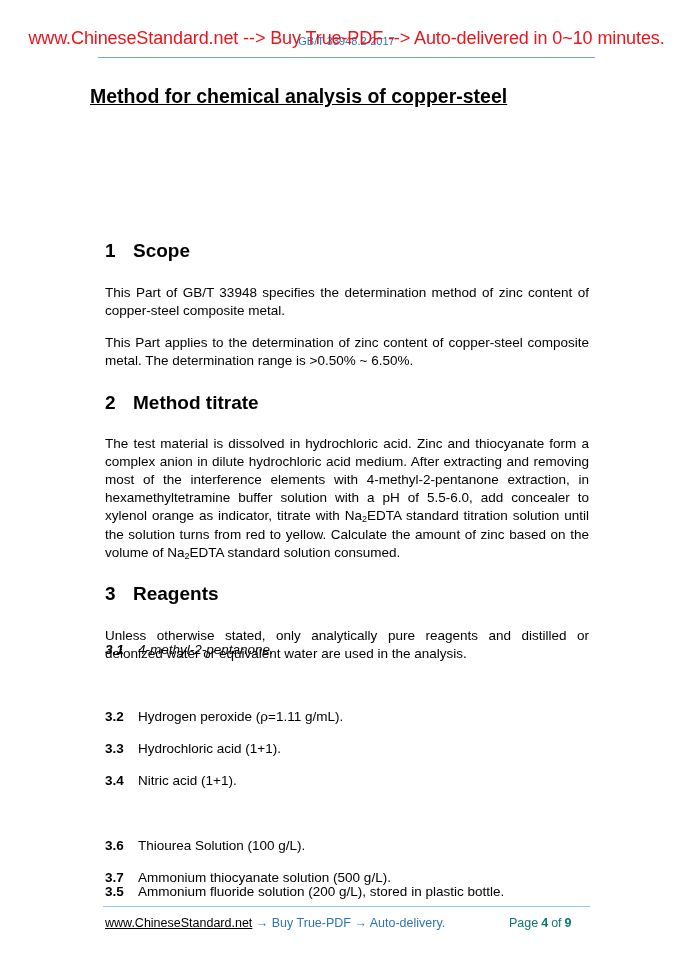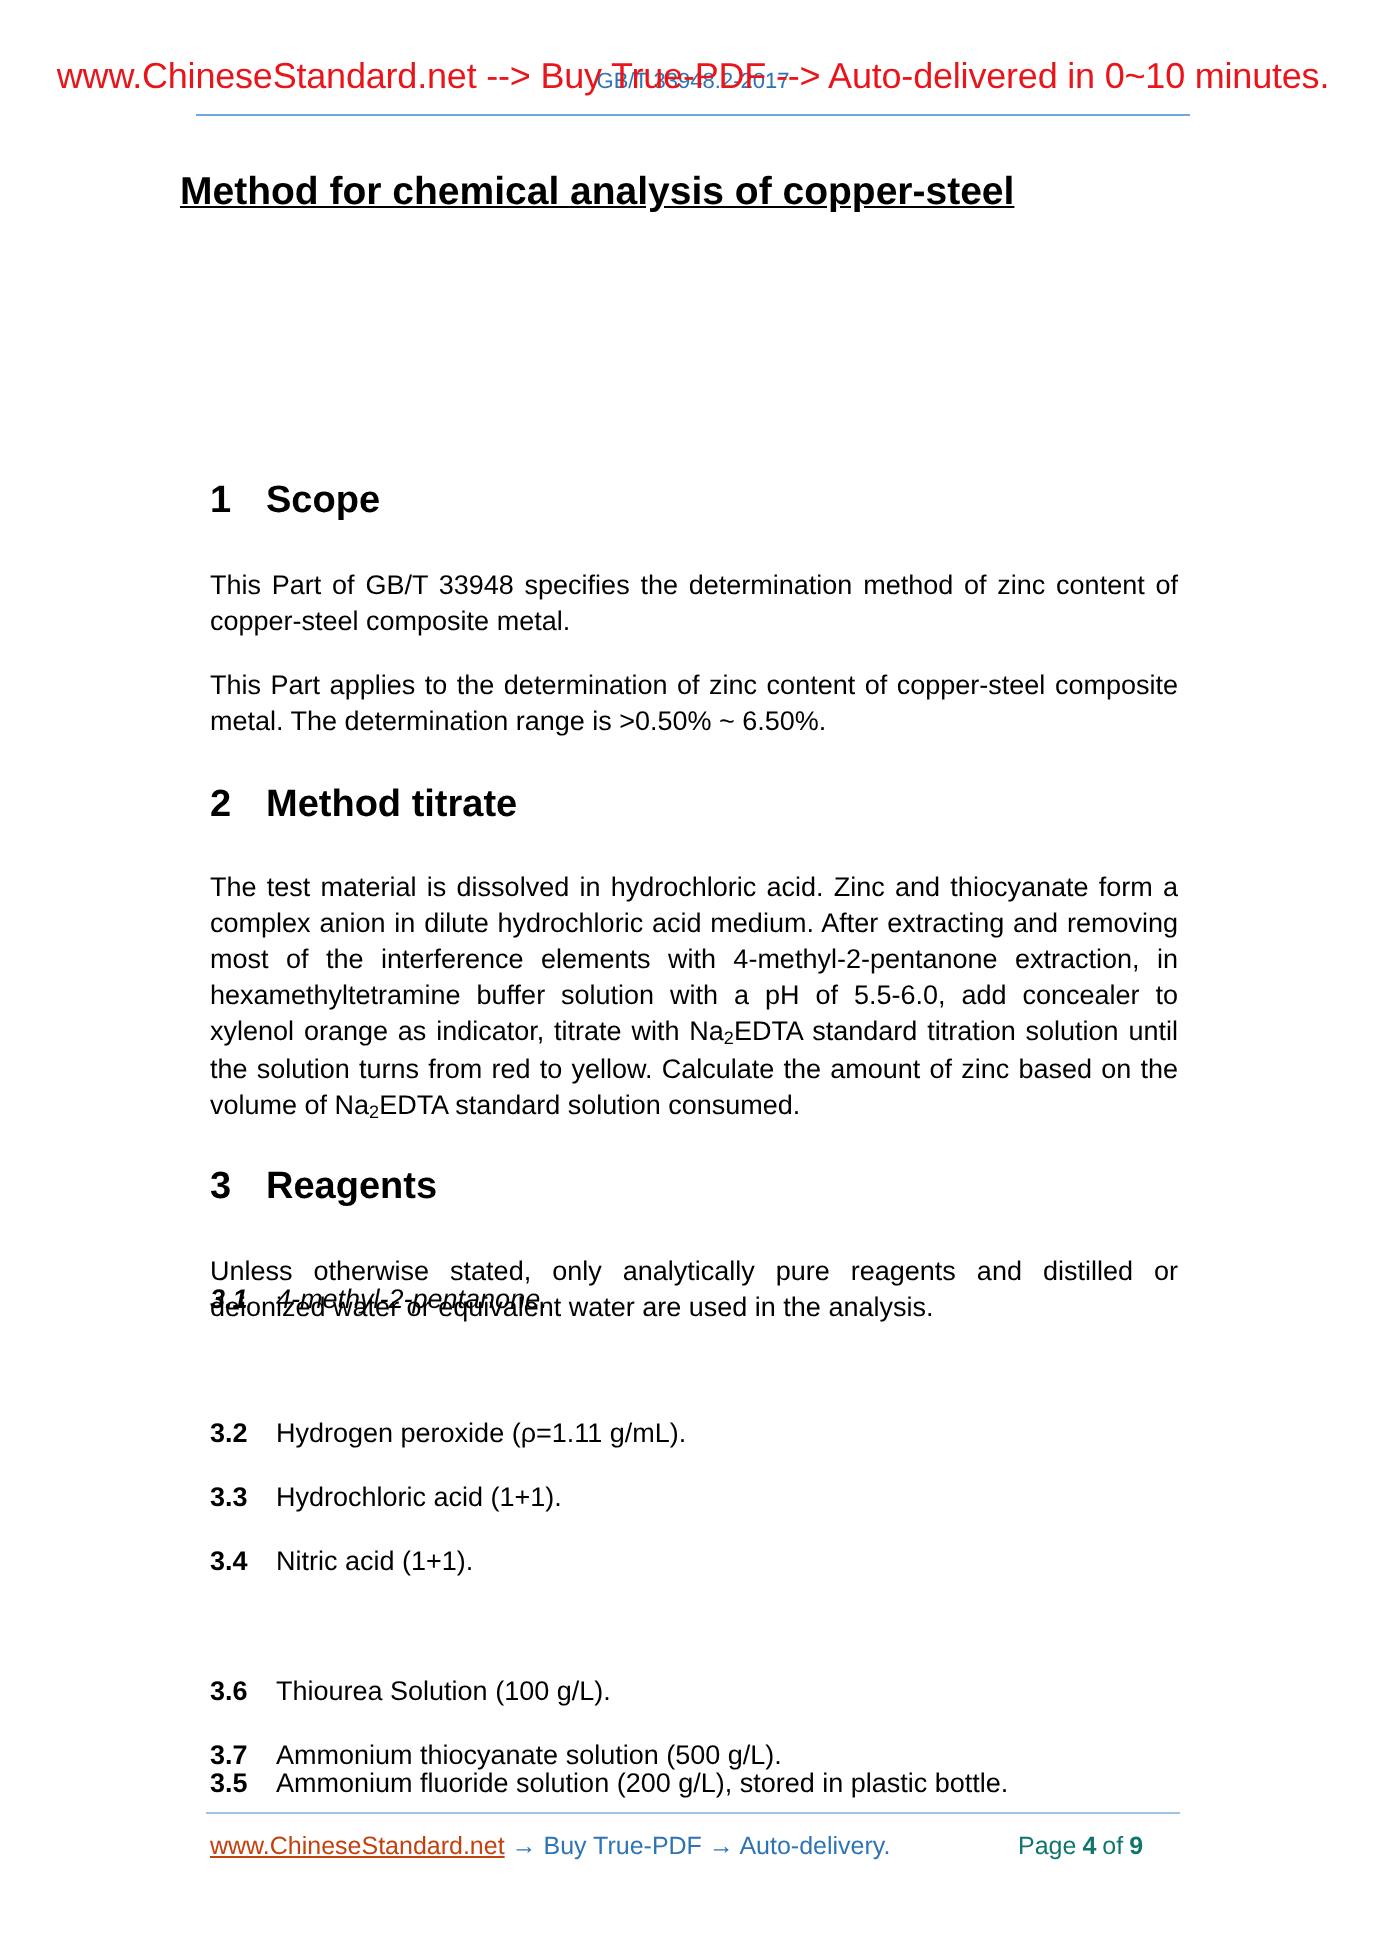--- a/index.html
+++ b/index.html
@@ -10,21 +10,21 @@
   .title { position: absolute; top: 78px; left: 90px; width: 513px; font-weight: bold; font-size: 19.5px; line-height: 36px; text-decoration: underline; }
   .title sub { font-size: 12px; vertical-align: baseline; position: relative; top: 3px; }
   .section-h { position: absolute; left: 105px; font-weight: bold; font-size: 19px; }
   .section-h .num { display: inline-block; width: 28px; }
   .para { position: absolute; left: 105px; width: 484px; font-size: 13.5px; line-height: 18px; text-align: justify; }
   .para sub { font-size: 9px; vertical-align: baseline; position: relative; top: 2px; }
   .item { position: absolute; left: 105px; font-size: 13.5px; white-space: nowrap; }
   .item .inum { font-weight: bold; display: inline-block; width: 33px; }
   .footer-rule { position: absolute; top: 906px; left: 103px; width: 487px; height: 1px; background: #9dc3e6; }
   .footer-left { position: absolute; top: 916px; left: 105px; font-size: 12.5px; color: #2e74b5; white-space: nowrap; }
-  .footer-left a { color: #c2410c; text-decoration: underline; }
+  .footer-left a { color: #000000; text-decoration: underline; }
   .footer-right { position: absolute; top: 916px; left: 509px; font-size: 12.5px; color: #0f766e; white-space: nowrap; }
   .footer-right b { font-weight: bold; margin: 0 3px; }
 </style>
 </head>
 <body>
 
 <div class="std-code">GB/T 33948.2-2017</div>
 <div class="banner">www.ChineseStandard.net --&gt; Buy True-PDF --&gt; Auto-delivered in 0~10 minutes.</div>
 <div class="header-rule"></div>
 

